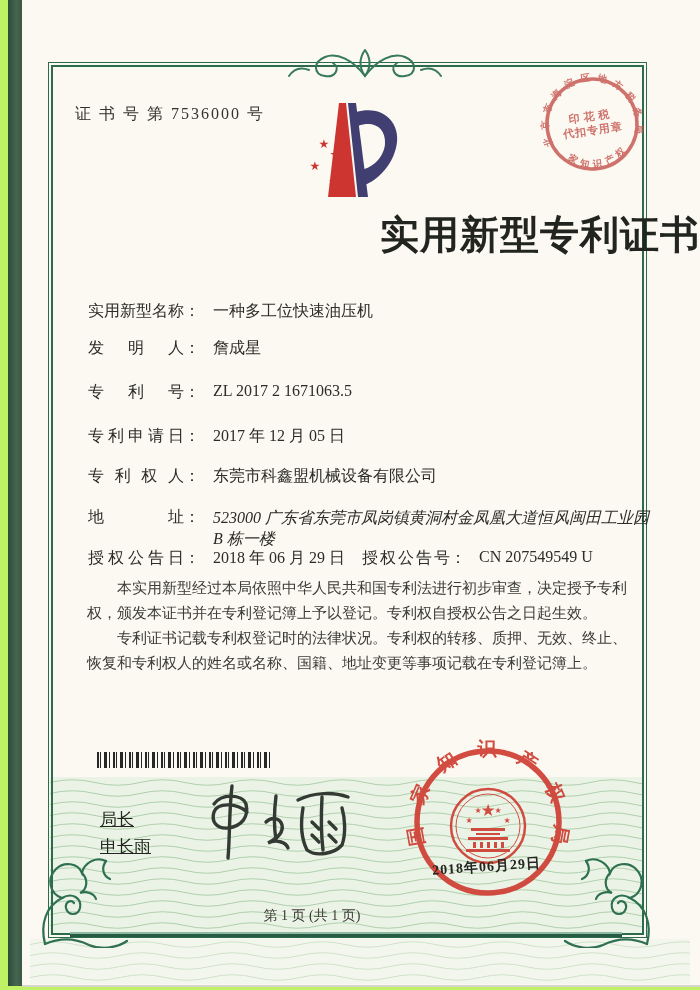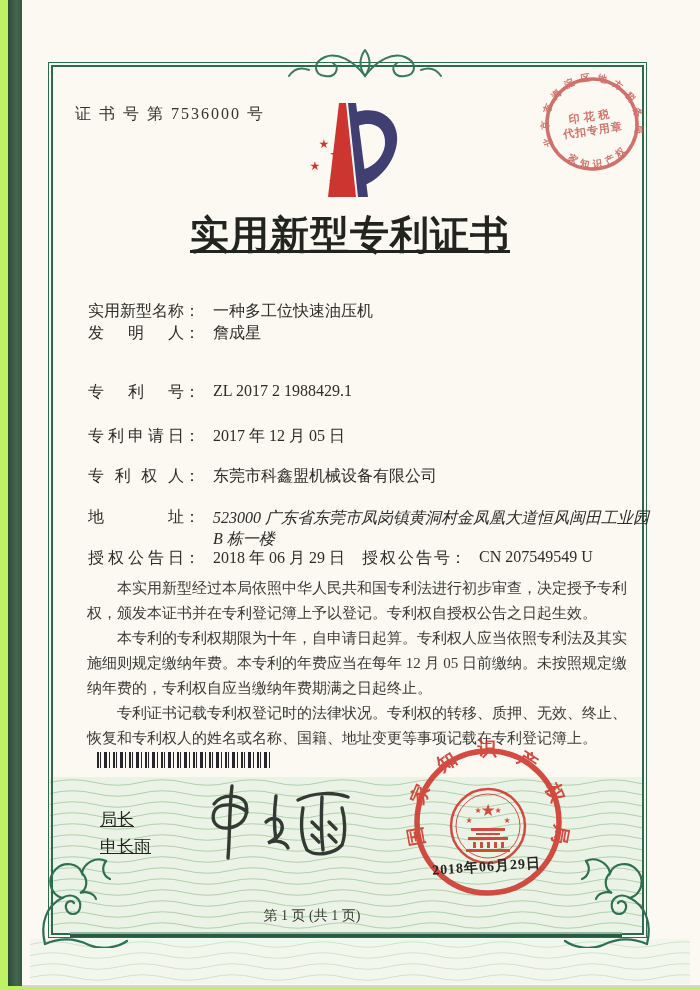--- a/index.html
+++ b/index.html
@@ -10,21 +10,21 @@
   }
   .page{position:absolute;left:22px;top:0;width:678px;height:985px;background:#fbf9f1;border-bottom:2px solid #d8d6cb;}
   .spine{position:absolute;left:8px;top:0;width:14px;height:986px;background:linear-gradient(90deg,#2e4a3a,#46664f 60%,#3a5745);}
   
   .frame{position:absolute;left:48px;top:62px;width:597px;height:874px;border:1px solid #2d6b4d;z-index:2;}
   .frame .inner{position:absolute;left:2px;top:2px;right:2px;bottom:2px;border:2px solid #2d6b4d;}
   .waveband{position:absolute;left:50px;top:777px;z-index:1;}
   .wavebelow{position:absolute;left:30px;top:939px;z-index:1;opacity:.55;}
   .certno{position:absolute;left:75px;top:104px;font-size:16px;letter-spacing:2px;color:#33332e;z-index:3;}
   .logo{position:absolute;left:282px;top:100px;z-index:3;}
-  .title{position:absolute;left:0;top:208px;width:700px;text-align:center;font-size:39px;font-weight:bold;color:#22251f;letter-spacing:1px;z-index:3;text-decoration:underline;}
+  .title{position:absolute;left:0;top:208px;width:700px;text-align:right;font-size:39px;font-weight:bold;color:#22251f;letter-spacing:1px;z-index:3;}
   .frow{position:absolute;left:88px;font-size:16px;color:#2c2c28;z-index:3;white-space:nowrap;}
   .flabel{display:inline-block;width:96px;text-align:justify;text-align-last:justify;vertical-align:top;}
   .fcolon{display:inline-block;vertical-align:top;}
   .fvalue{display:inline-block;margin-left:9px;vertical-align:top;}
   .fvalue.wrap{white-space:normal;width:445px;line-height:21px;font-style:italic;}
   .grantrow{position:absolute;left:88px;top:548px;font-size:16px;color:#2c2c28;z-index:3;white-space:nowrap;}
   .grant2{position:absolute;left:274px;top:0;}
   .grant2 .flabel{width:88px;}
   .body{position:absolute;left:87px;top:576px;width:540px;font-size:15px;line-height:25px;color:#3a3a36;z-index:3;}
   .body p{margin:0;text-indent:2em;}
@@ -90,27 +90,27 @@
       <text x="52" y="86" font-size="13">★</text>
     </g>
   </svg>
 
   <div class="title">实用新型专利证书</div>
 
   <div class="frow" style="top:301px">
     <span class="flabel">实用新型名称</span><span class="fcolon">：</span>
     <span class="fvalue">一种多工位快速油压机</span>
   </div>
-  <div class="frow" style="top:323px">
+  <div class="frow" style="top:338px">
     <span class="flabel">发明人</span><span class="fcolon">：</span>
     <span class="fvalue">詹成星</span>
   </div>
   <div class="frow" style="top:382px">
     <span class="flabel">专利号</span><span class="fcolon">：</span>
-    <span class="fvalue">ZL 2017 2 1988429.1</span>
+    <span class="fvalue">ZL 2017 2 1671063.5</span>
   </div>
   <div class="frow" style="top:426px">
     <span class="flabel">专利申请日</span><span class="fcolon">：</span>
     <span class="fvalue">2017 年 12 月 05 日</span>
   </div>
   <div class="frow" style="top:466px">
     <span class="flabel">专利权人</span><span class="fcolon">：</span>
     <span class="fvalue">东莞市科鑫盟机械设备有限公司</span>
   </div>
   <div class="frow" style="top:507px">
@@ -122,21 +122,20 @@
     <span class="flabel">授权公告日</span><span class="fcolon">：</span>
     <span class="fvalue">2018 年 06 月 29 日</span>
     <span class="grant2">
       <span class="flabel">授权公告号</span><span class="fcolon">：</span>
       <span class="fvalue">CN 207549549 U</span>
     </span>
   </div>
 
   <div class="body">
     <p>本实用新型经过本局依照中华人民共和国专利法进行初步审查，决定授予专利权，颁发本证书并在专利登记簿上予以登记。专利权自授权公告之日起生效。</p>
-    <p>本专利的专利权期限为十年，自申请日起算。专利权人应当依照专利法及其实施细则规定缴纳年费。本专利的年费应当在每年 12 月 05 日前缴纳。未按照规定缴纳年费的，专利权自应当缴纳年费期满之日起终止。</p>
     <p>专利证书记载专利权登记时的法律状况。专利权的转移、质押、无效、终止、恢复和专利权人的姓名或名称、国籍、地址变更等事项记载在专利登记簿上。</p>
   </div>
 
   <div class="barcode"></div>
 
   <div class="director">
     <div>局长</div>
     <div>申长雨</div>
   </div>
 

